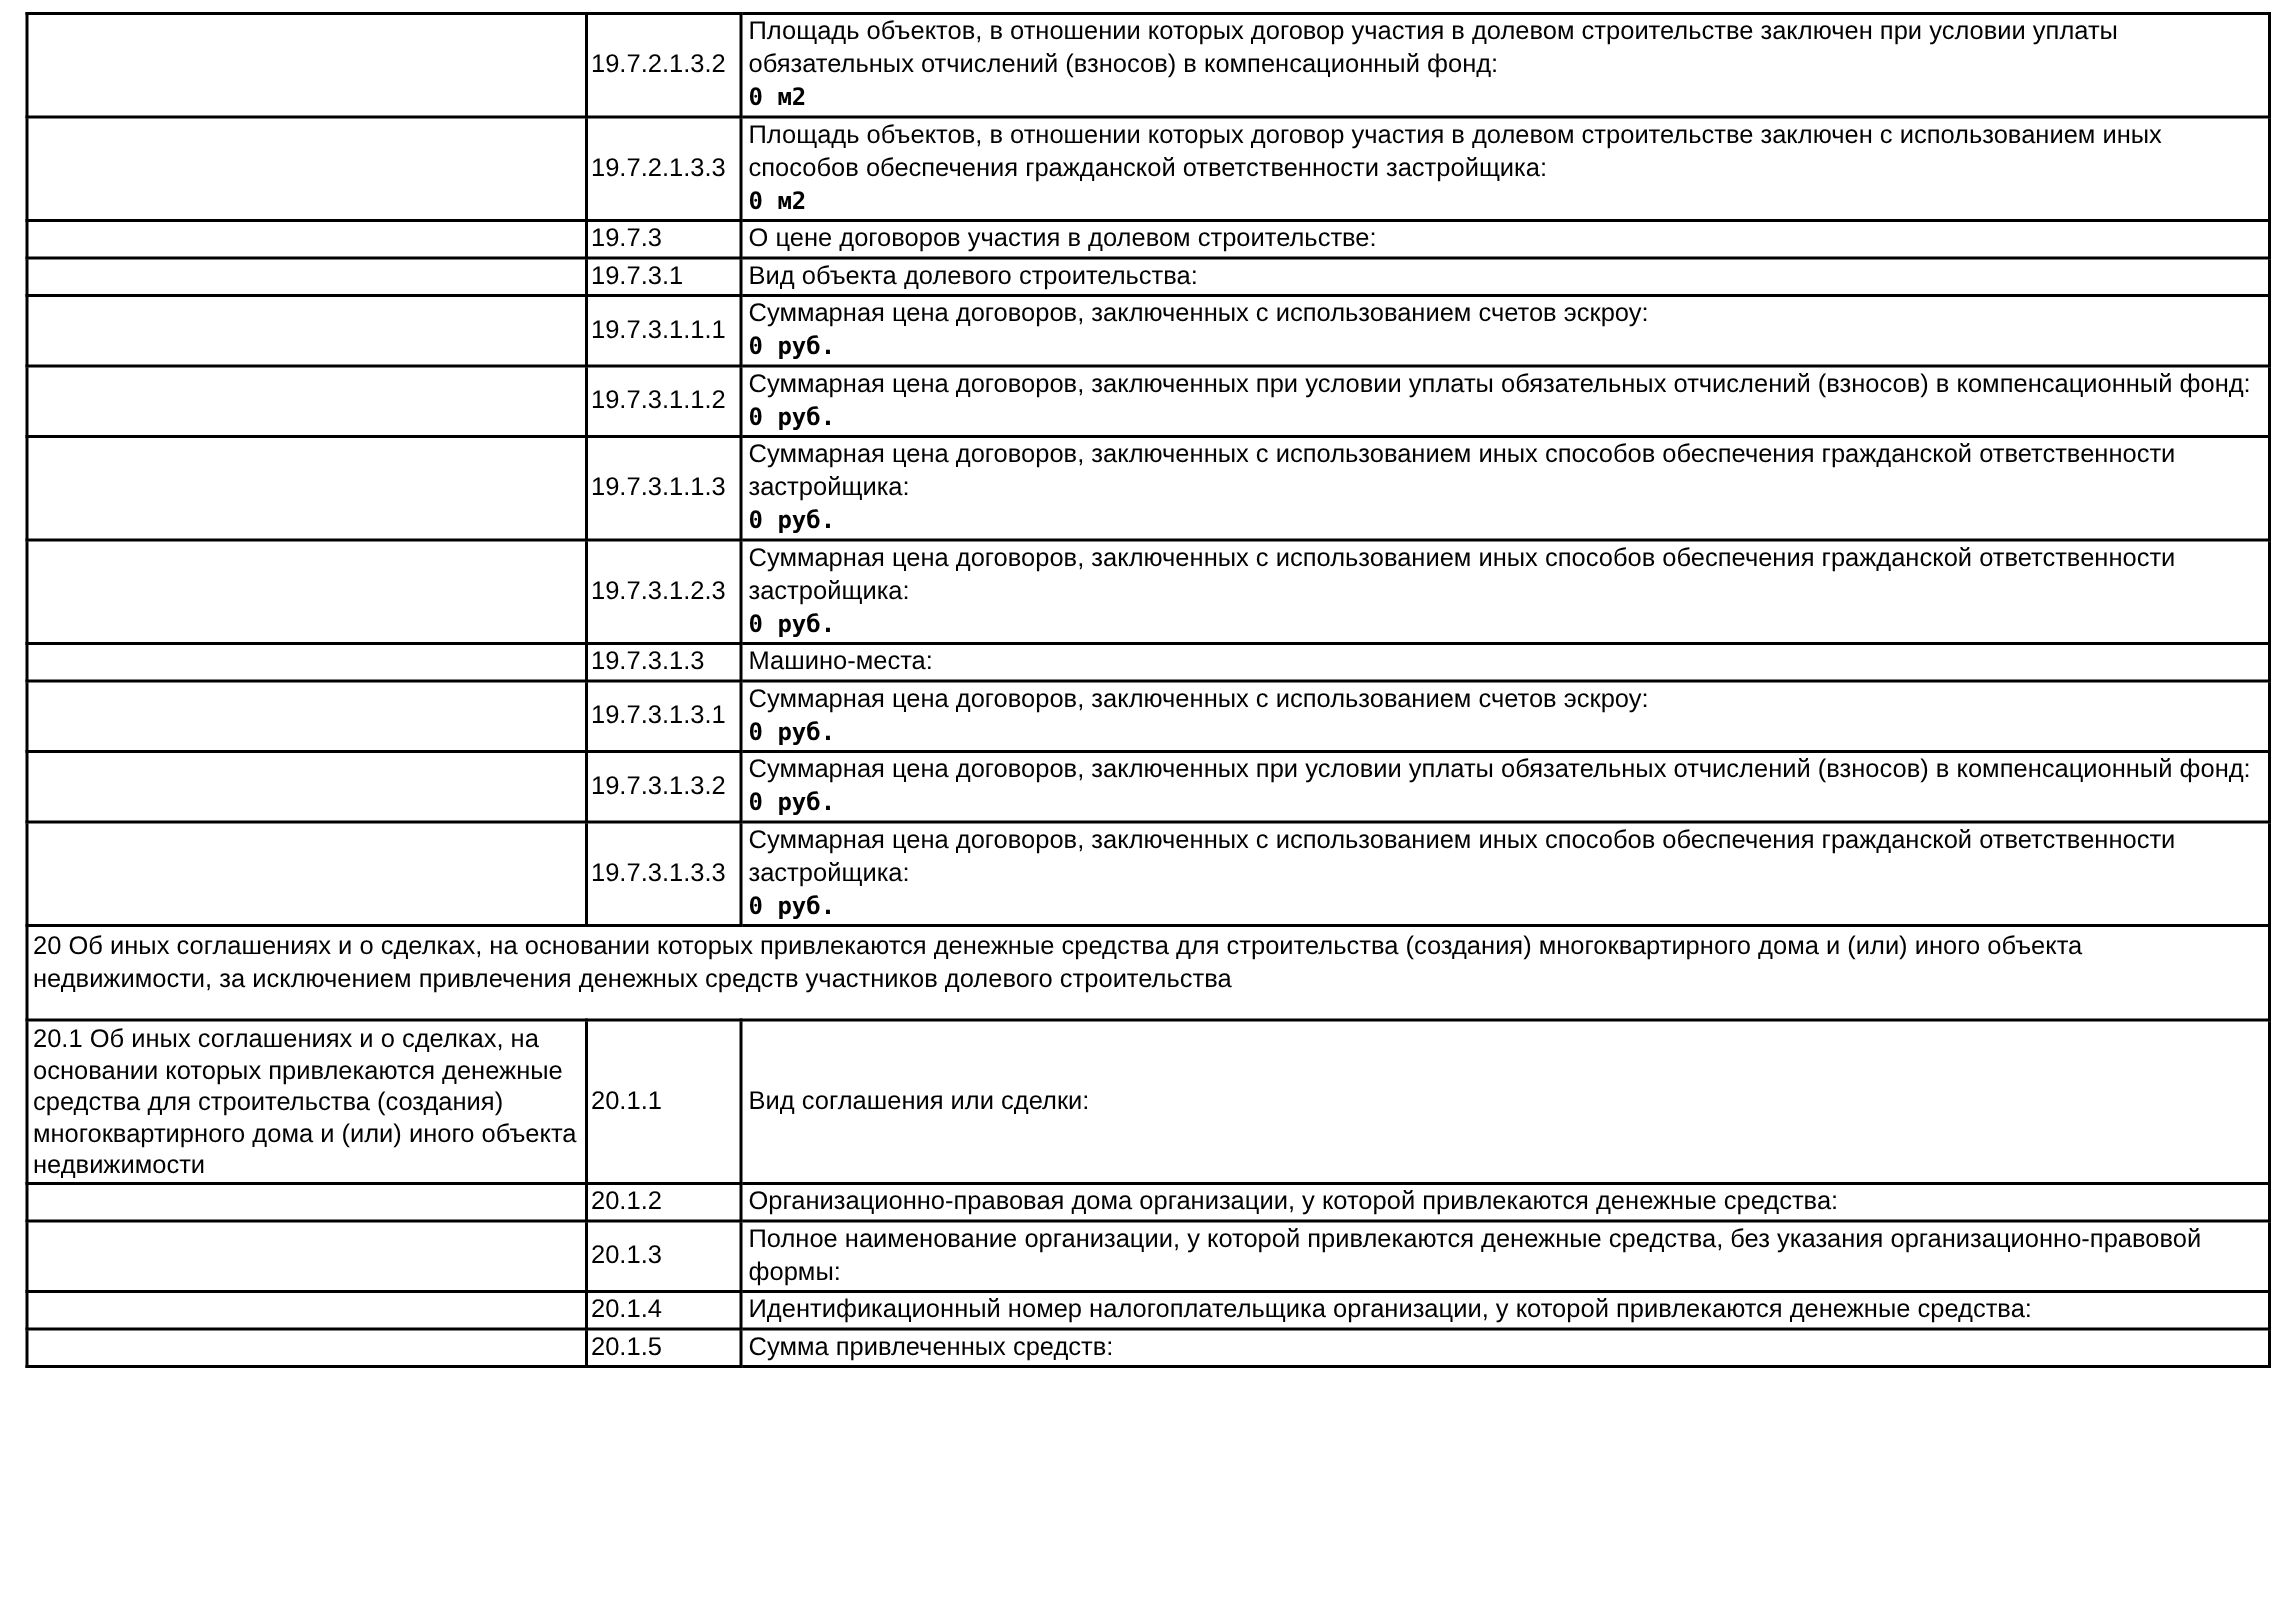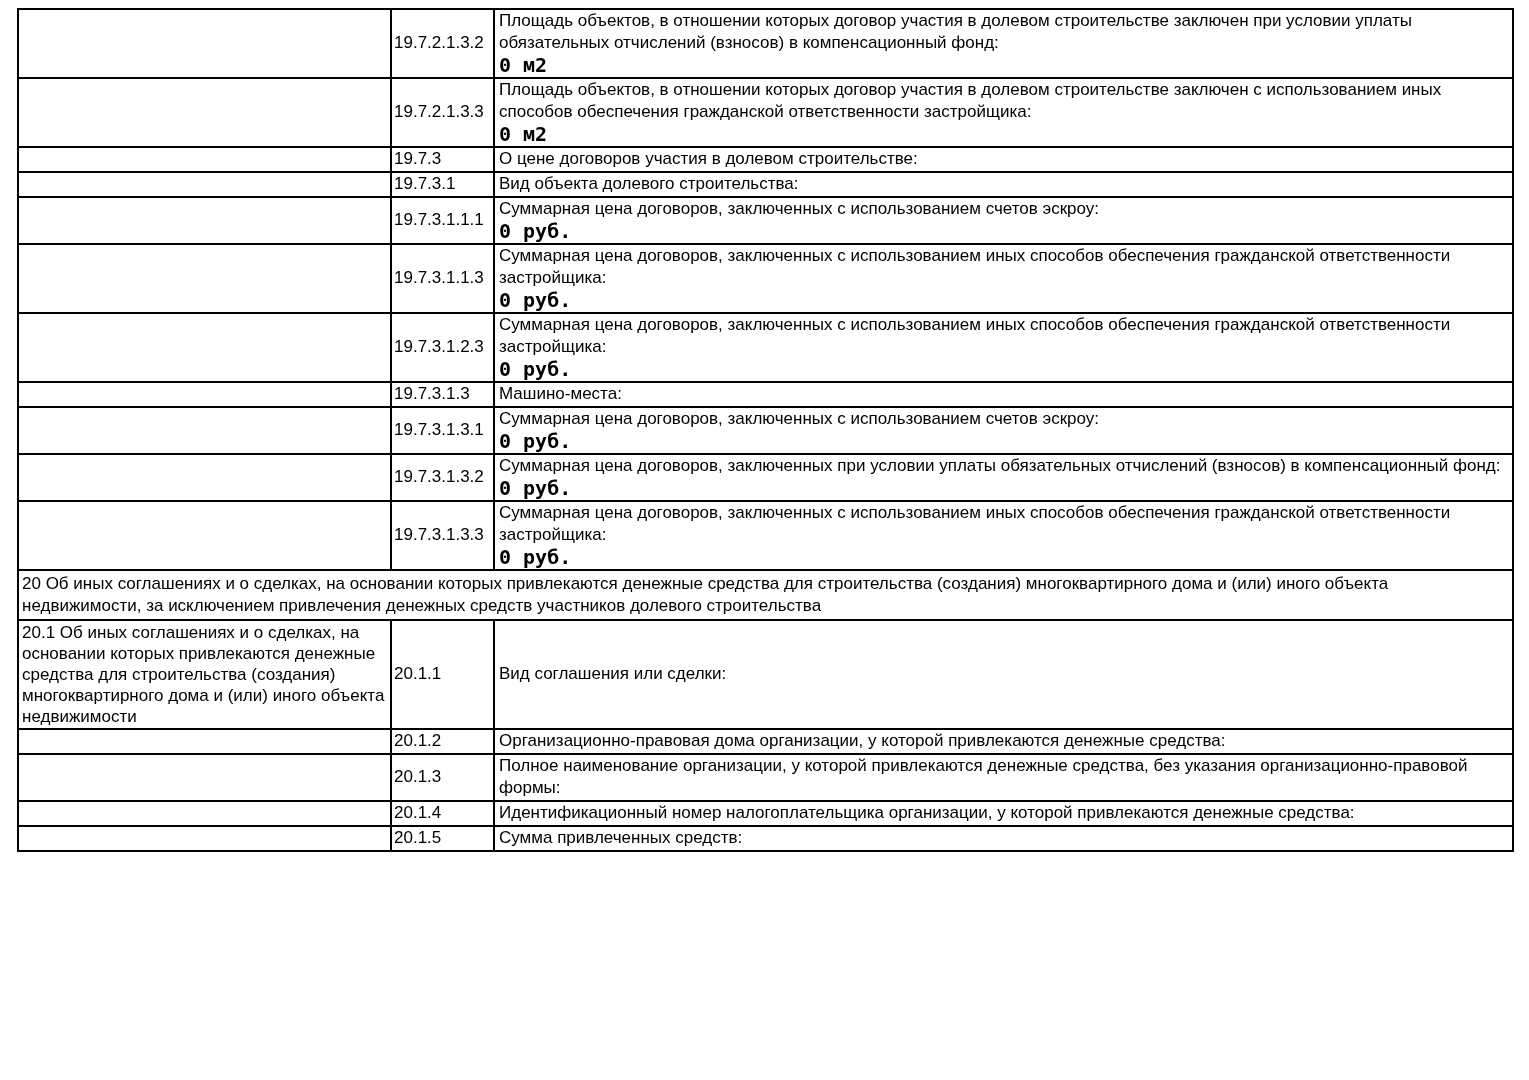--- a/index.html
+++ b/index.html
@@ -38,26 +38,26 @@
   td.num {
     white-space: nowrap;
     overflow: hidden;
     padding-left: 2px;
     padding-right: 0;
   }
   td.content {
     padding-left: 4px;
   }
   td.section {
-    padding: 2px 4px 2px 3px;
+    padding: 2px 4px 15px 3px;
   }
   .value {
     font-family: "DejaVu Sans Mono", monospace;
     font-weight: bold;
-    font-size: 20px;
+    font-size: 16px;
     line-height: 22px;
   }
 </style>
 </head>
 <body>
 
 <div class="page">
   <table class="decl">
     <colgroup>
       <col style="width:373px">
@@ -82,20 +82,25 @@
         </tr>
         <tr>
           <td class="left"></td>
           <td class="num"><span>19.7.3.1</span></td>
           <td class="content"><span>Вид объекта долевого строительства:</span></td>
         </tr>
         <tr>
           <td class="left"></td>
           <td class="num"><span>19.7.3.1.1.1</span></td>
           <td class="content"><span>Суммарная цена договоров, заключенных с использованием счетов эскроу:</span><div class="value">0 руб.</div></td>
+        </tr>
+        <tr>
+          <td class="left"></td>
+          <td class="num"><span>19.7.3.1.1.2</span></td>
+          <td class="content"><span>Суммарная цена договоров, заключенных при условии уплаты обязательных отчислений (взносов) в компенсационный фонд:</span><div class="value">0 руб.</div></td>
         </tr>
         <tr>
           <td class="left"></td>
           <td class="num"><span>19.7.3.1.1.3</span></td>
           <td class="content"><span>Суммарная цена договоров, заключенных с использованием иных способов обеспечения гражданской ответственности застройщика:</span><div class="value">0 руб.</div></td>
         </tr>
         <tr>
           <td class="left"></td>
           <td class="num"><span>19.7.3.1.2.3</span></td>
           <td class="content"><span>Суммарная цена договоров, заключенных с использованием иных способов обеспечения гражданской ответственности застройщика:</span><div class="value">0 руб.</div></td>

